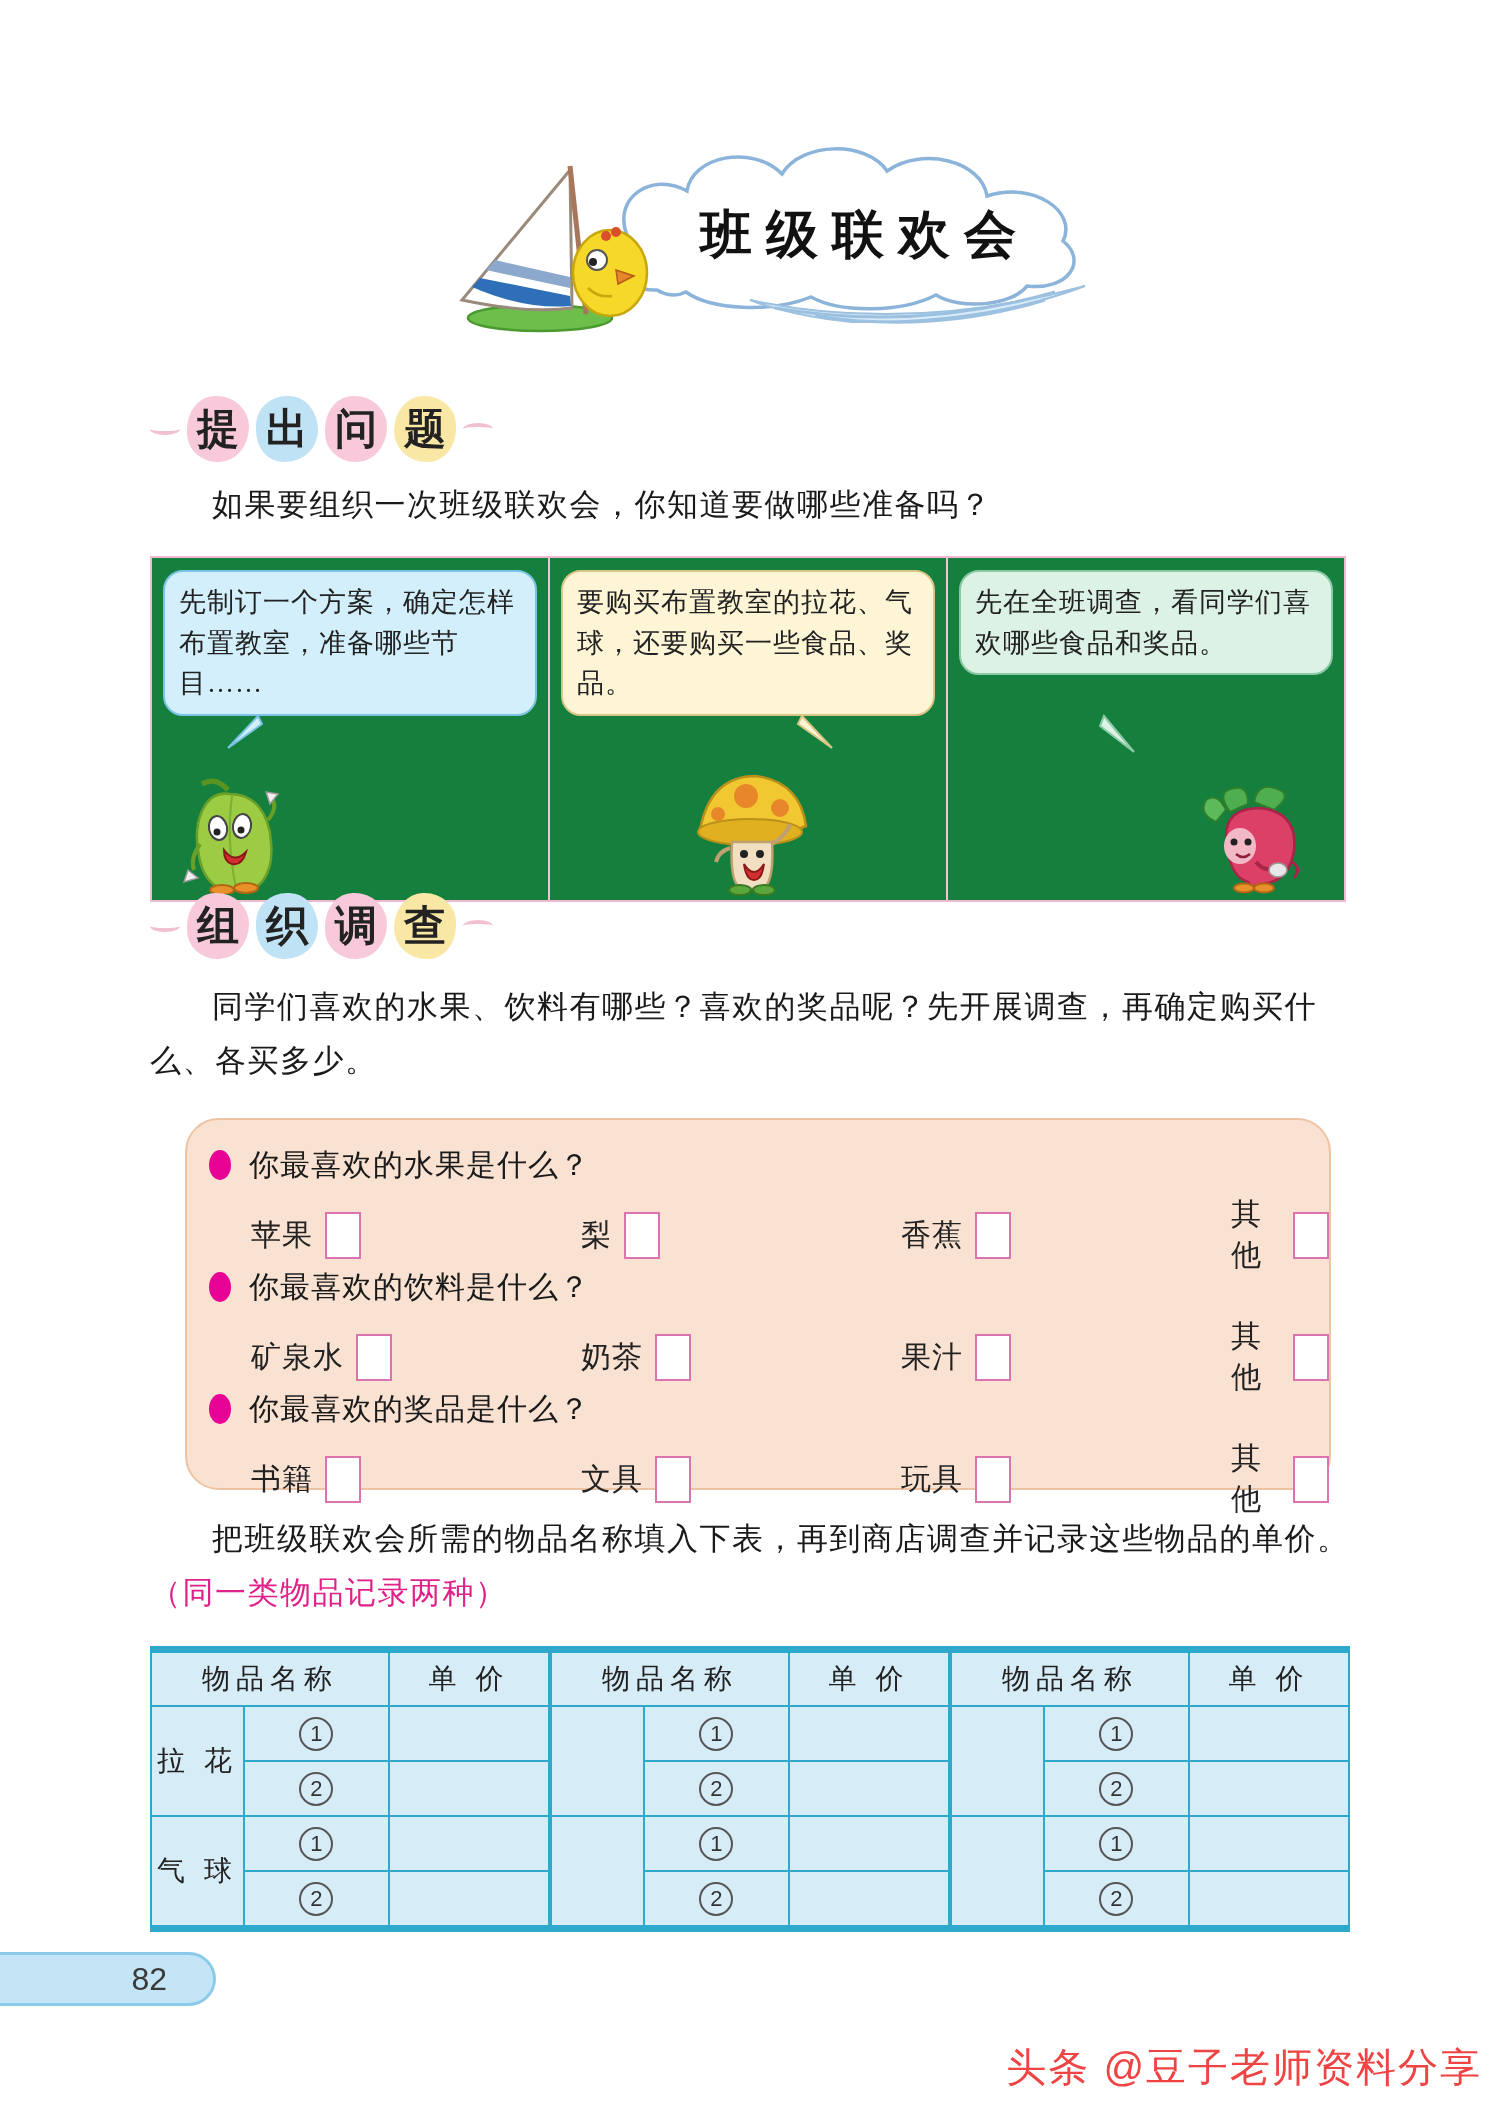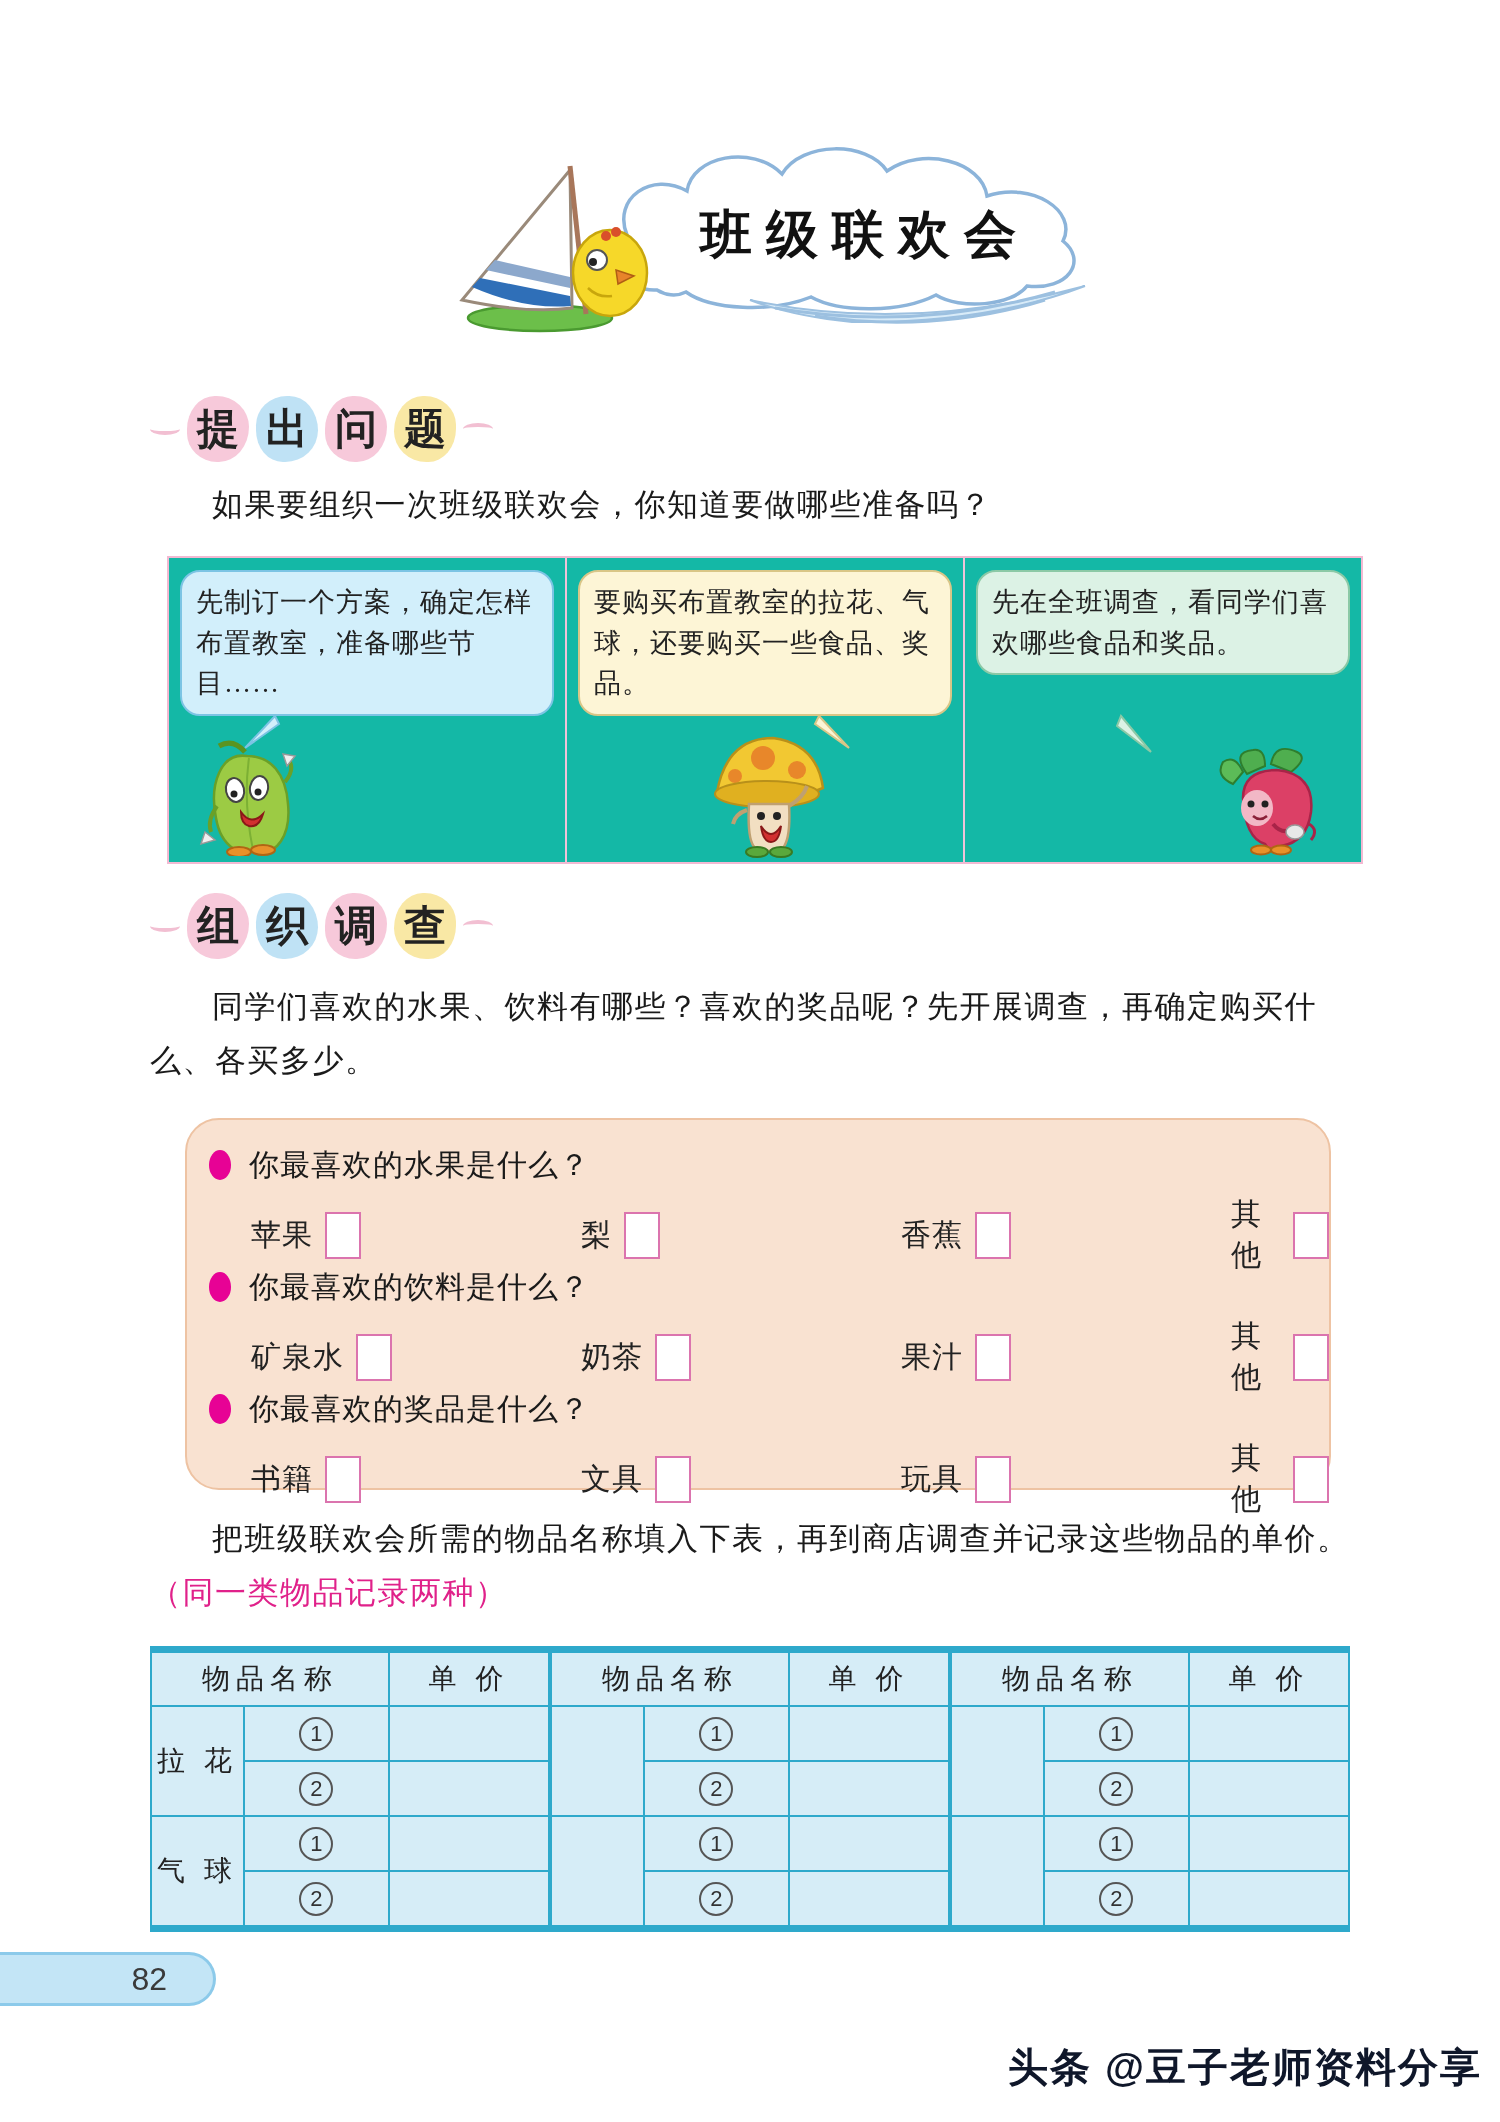--- a/index.html
+++ b/index.html
@@ -29,22 +29,22 @@
   .blob.yellow { background:#f9e8a5; border-radius:48% 52% 46% 54%/55% 45% 52% 48%; }
   .squig { width:30px; height:12px; border-bottom:4px solid #f2bfd2; border-radius:0 0 50% 50%; }
   .squig.r { transform:rotate(180deg); }
 
   
   .para { position:absolute; font-size:31px; line-height:1.75; letter-spacing:1.5px; text-indent:2em; color:#1a1a1a; }
   .pink-note { color:#e0218a; }
 
   
   .dialog-box {
-    position:absolute; left:150px; top:556px; width:1196px; height:308px;
-    background:#14b8a6; border:2px solid #f2b9d2; display:flex;margin-left:17px;
+    position:absolute; left:150px; top:556px; width:1196px; height:346px;
+    background:#15803d; border:2px solid #f2b9d2; display:flex;
   }
   .dialog-cell { position:relative; flex:1 1 0; }
   .dialog-cell + .dialog-cell { border-left:2px solid #f0c3d8; }
   .bubble {
     position:relative; margin:12px 11px 0; padding:10px 14px; font-size:27px; line-height:1.5;
     letter-spacing:1px; border-radius:20px; color:#222;
   }
   .bubble.blue  { background:#d2effb; border:2px solid #7cc4e4; }
   .bubble.yellow{ background:#fdf5d6; border:2px solid #d9c687; }
   .bubble.green { background:#dcf2e5; border:2px solid #8cc9a6; }
@@ -89,22 +89,22 @@
   .page-pill {
     position:absolute; left:0; top:1952px; width:216px; height:54px;
     background:#c3e5f6; border:3px solid #8ccaea; border-left:none;
     border-radius:0 27px 27px 0;
     display:flex; align-items:center; justify-content:flex-end; padding-right:46px;
     font-family:"Liberation Sans","DejaVu Sans",sans-serif; font-size:32px; color:#3a3a3a;
   }
 
   
   .watermark {
-    position:absolute; right:18px; top:2040px; font-size:40px; font-weight:bold;
-    font-family:"Liberation Sans","DejaVu Sans",sans-serif; color:#0f172a;
+    position:absolute; right:18px; top:2040px; font-size:40px; font-weight:normal;
+    font-family:"Liberation Sans","DejaVu Sans",sans-serif; color:#ef4444;
     text-shadow:2px 2px 0 #fff,-2px -2px 0 #fff,2px -2px 0 #fff,-2px 2px 0 #fff;
     letter-spacing:2px;
   }
 </style>
 </head>
 <body>
 
 <div class="page">
 
   <div class="banner">

